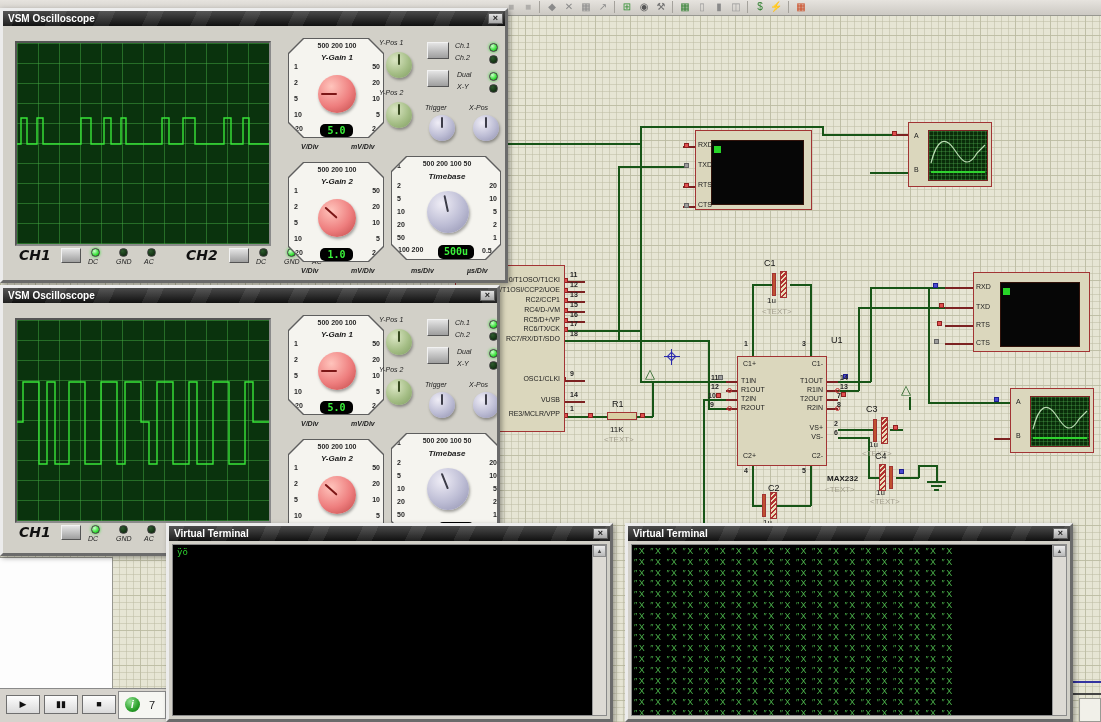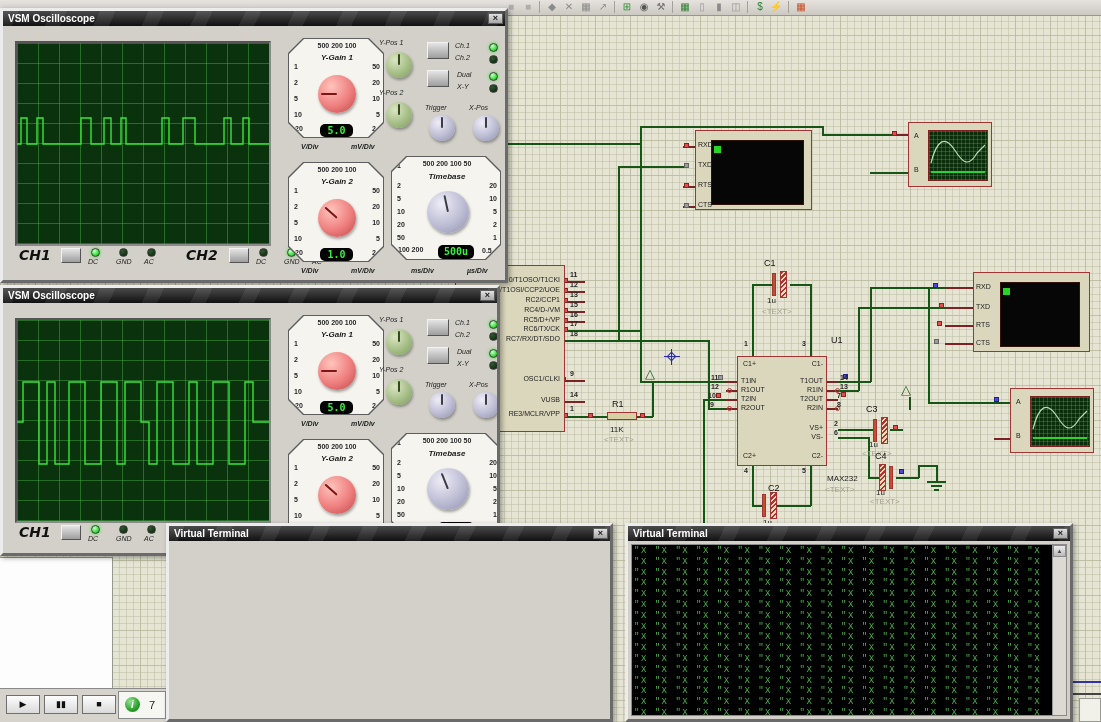--- a/index.html
+++ b/index.html
@@ -83,21 +83,21 @@
         border-top-color:#f2f2f2;border-left-color:#f2f2f2;box-sizing:border-box}
   .lcd{position:absolute;background:#000;color:#3af03a;font-family:"DejaVu Sans Mono",monospace;
        font-weight:bold;font-size:10px;line-height:13px;text-align:center;border-radius:5px}
   
   .tscreen{position:absolute;inset:3px;background:#000;border:1px solid #8a8a8a}
   .sbar{position:absolute;top:0;right:0;width:13px;bottom:0;background:#dddad4;border-left:1px solid #999}
   .sarrow{height:12px;background:linear-gradient(#ececec,#b9b9b9);border:1px solid #8a8a8a;
           font-size:6px;text-align:center;line-height:11px;color:#444;box-sizing:border-box}
   .t1text{position:absolute;left:4px;top:2px;color:#2ecc2e;font-family:"DejaVu Sans Mono",monospace;font-size:9px}
   .xwrap{position:absolute;left:2px;top:1px;right:15px;bottom:0;overflow:hidden}
-  .xrow{white-space:nowrap;font-family:Liberation Mono, monospace;font-size:9px;line-height:10.8px;
+  .xrow{white-space:nowrap;font-family:Liberation Sans, sans-serif;font-size:9px;line-height:10.8px;
         color:#4ab04a;letter-spacing:1.5px}
   
   #whitepanel{position:absolute;left:0;top:557px;width:112px;height:131px;background:#fdfdfd;
       border:1px solid #979790;border-left:none;z-index:2}
   #simbar{position:absolute;left:0;top:688px;width:167px;height:34px;background:#d6d3cd;
       border-top:1px solid #8a8a8a;z-index:2}
   .simbtn{position:absolute;top:6px;width:34px;height:19px;background:linear-gradient(#fdfdfd,#dadada);
       border:1px solid #6f6f6f;text-align:center;font-size:9px;line-height:17px;color:#101010;box-sizing:border-box}
   #infowrap{position:absolute;left:118px;top:2px;width:48px;height:28px;background:#f6f6f2;border:1px solid #8a8a8a;box-sizing:border-box}
   #infocirc{position:absolute;left:6px;top:5px;width:15px;height:15px;border-radius:50%;
@@ -262,21 +262,21 @@
       <div class="slab snum" style="left: 840px; top: 383px;">13</div>
       <div class="slab snum" style="left: 837px; top: 392px;">7</div>
       <div class="slab snum" style="left: 837px; top: 401px;">8</div>
       <div class="slab snum" style="left: 834px; top: 420px;">2</div>
       <div class="slab snum" style="left: 834px; top: 429px;">6</div>
       <div class="slab snum" style="left: 744px; top: 340px;">1</div>
       <div class="slab snum" style="left: 802px; top: 340px;">3</div>
       <div class="slab snum" style="left: 744px; top: 467px;">4</div>
       <div class="slab snum" style="left: 802px; top: 467px;">5</div>
       <div class="sref" style="left: 831px; top: 335px;">U1</div>
-      <div class="slab8" style="left: 827px; top: 474px;">MAX232</div>
+      <div class="slab8" style="left: 827px; top: 474px; font-weight: bold;">MAX232</div>
       <div class="slab8 sgray" style="left: 825px; top: 485px;">&lt;TEXT&gt;</div>
       <div class="sref" style="left: 764px; top: 258px;">C1</div>
       <div class="plate" style="left: 772px; top: 273px; width: 4px; height: 23px;"></div>
       <div class="plateh" style="left: 780px; top: 271px; width: 7px; height: 27px;"></div>
       <div class="slab8" style="left: 767px; top: 296px;">1u</div>
       <div class="slab8 sgray" style="left: 762px; top: 307px;">&lt;TEXT&gt;</div>
       <div class="sref" style="left: 768px; top: 483px;">C2</div>
       <div class="plate" style="left: 762px; top: 494px; width: 4px; height: 23px;"></div>
       <div class="plateh" style="left: 770px; top: 492px; width: 7px; height: 27px;"></div>
       <div class="slab8" style="left: 763px; top: 518px;">1u</div>
@@ -640,20 +640,28 @@
           <div class="rot" style="transform: rotate(0deg);">
             <div class="stem"></div>
           </div>
         </div>
       </div>
   </div>
 
   <div class="win" id="term1" style="left:166px;top:523px;width:447px;height:199px;z-index:20">
     <div class="tbar"><span>Virtual Terminal</span>
       <span class="closeb">×</span></div>
+    <div class="wbody">
+      <div class="tscreen">
+        <div class="t1text">ÿö</div>
+        <div class="sbar">
+          <div class="sarrow">▲</div>
+        </div>
+      </div>
+    </div>
   </div>
 
   <div class="win" id="term2" style="left:625px;top:523px;width:448px;height:199px;z-index:21">
     <div class="tbar"><span>Virtual Terminal</span>
       <span class="closeb">×</span></div>
     <div class="wbody">
       <div class="tscreen">
         <div class="xwrap" id="xrows">
             <div class="xrow">″X  ″X  ″X  ″X  ″X  ″X  ″X  ″X  ″X  ″X  ″X  ″X  ″X  ″X  ″X  ″X  ″X  ″X  ″X  ″X</div>
             <div class="xrow">  ″X  ″X  ″X  ″X  ″X  ″X  ″X  ″X  ″X  ″X  ″X  ″X  ″X  ″X  ″X  ″X  ″X  ″X  ″X  ″X</div>

